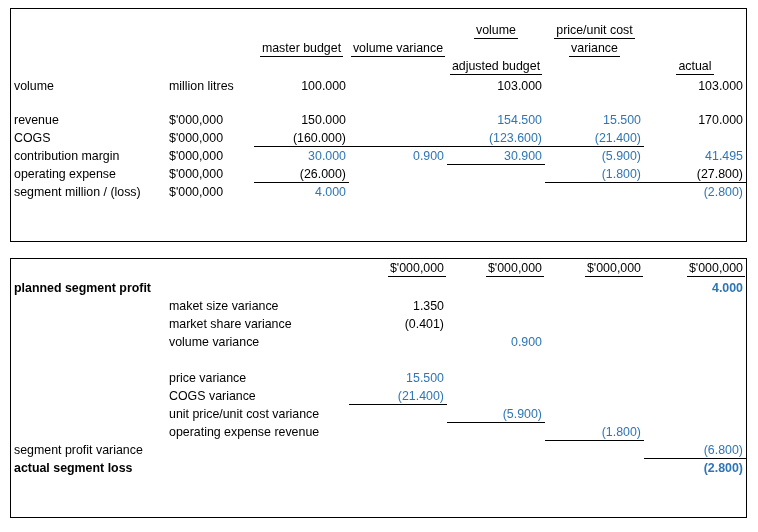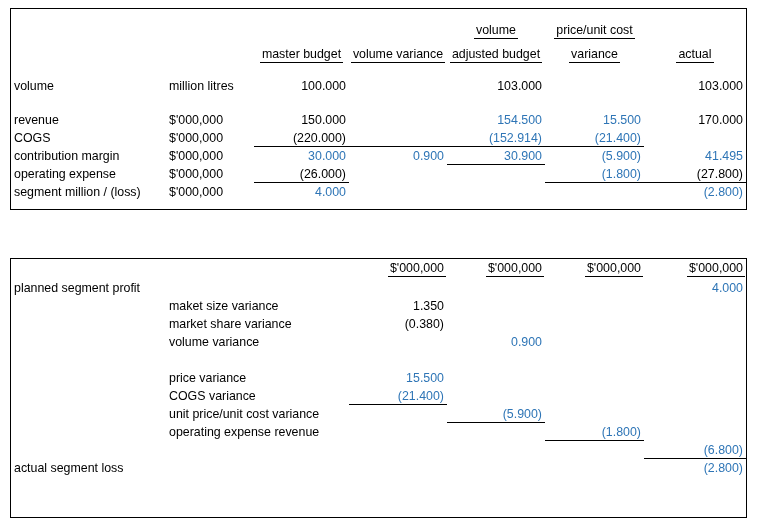--- a/index.html
+++ b/index.html
@@ -3,38 +3,38 @@
 <meta charset="utf-8">
 <style>
   html,body{margin:0;padding:0}
   body{
     width:758px;height:532px;position:relative;background:#fff;
     font-family:"Liberation Sans", sans-serif;
     font-size:12.4px;color:#000;
     -webkit-font-smoothing:antialiased;
   }
   .box{position:absolute;left:10px;width:737px;border:1.5px solid #000;box-sizing:border-box;background:#fff;overflow:hidden}
-  #t1{top:8px;height:202px}
+  #t1{top:8px;height:234px}
   #t2{top:258px;height:260px}
   .row{display:grid;grid-template-columns:156px 87px 95px 98px 98px 99px 1fr;height:18px}
   .h1{height:32px}
   .h2{height:24px}
   .h3{height:20px}
   .sp12{height:12px}
   .sp16{height:16px}
   .cell{display:flex;align-items:center;min-width:0}
   .c1{grid-column:1;padding-left:3px;white-space:nowrap}
   .c2{grid-column:2;padding-left:2px;white-space:nowrap}
   .c3{grid-column:3}.c4{grid-column:4}.c5{grid-column:5}.c6{grid-column:6}.c7{grid-column:7}
   .lab13{grid-column:1/4;padding-left:3px;white-space:nowrap}
   .lab24{grid-column:2/4;padding-left:2px;white-space:nowrap}
   .num{justify-content:flex-end;padding-right:3px;white-space:nowrap}
   .u{border-bottom:1.5px solid #000}
   .blue{color:var(--accent,#2E75B6)}
-  .b{font-weight:400}
+  .b{font-weight:700}
   .hdr{justify-content:center;align-items:flex-end;padding-bottom:2px}
   .hdr-r{justify-content:flex-end;align-items:flex-end;padding-bottom:2px;padding-right:1px}
   .ul{border-bottom:1.5px solid #000;white-space:nowrap;padding:0 2px 1px 2px}
 </style>
 </head>
 <body style="--accent: #2E75B6;">
 
 <div class="box" id="t1">
 
   <div class="row h1">
@@ -46,25 +46,25 @@
     </div>
   </div>
 
   <div class="row h2">
     <div class="cell c3 hdr">
       <span class="ul">master budget</span>
     </div>
     <div class="cell c4 hdr">
       <span class="ul">volume variance</span>
     </div>
+    <div class="cell c6 hdr">
+      <span class="ul">variance</span>
+    </div>
     <div class="cell c5 hdr">
       <span class="ul">adjusted budget</span>
-    </div>
-    <div class="cell c6 hdr">
-      <span class="ul">variance</span>
     </div>
     <div class="cell c7 hdr">
       <span class="ul">actual</span>
     </div>
   </div>
 
   <div class="sp12"></div>
 
   <div class="row">
     <div class="cell c1">volume</div>
@@ -81,23 +81,23 @@
     <div class="cell c2">$'000,000</div>
     <div class="cell c3 num">150.000</div>
     <div class="cell c5 num blue">154.500</div>
     <div class="cell c6 num blue">15.500</div>
     <div class="cell c7 num">170.000</div>
   </div>
 
   <div class="row">
     <div class="cell c1">COGS</div>
     <div class="cell c2">$'000,000</div>
-    <div class="cell c3 num u">(220.000)</div>
+    <div class="cell c3 num u">(160.000)</div>
     <div class="cell c4 u"></div>
-    <div class="cell c5 num blue u">(152.914)</div>
+    <div class="cell c5 num blue u">(123.600)</div>
     <div class="cell c6 num blue u">(21.400)</div>
   </div>
 
   <div class="row">
     <div class="cell c1">contribution margin</div>
     <div class="cell c2">$'000,000</div>
     <div class="cell c3 num blue">30.000</div>
     <div class="cell c4 num blue">0.900</div>
     <div class="cell c5 num blue u">30.900</div>
     <div class="cell c6 num blue">(5.900)</div>
@@ -143,21 +143,21 @@
     <div class="cell c7 num blue b">4.000</div>
   </div>
 
   <div class="row">
     <div class="cell lab24">maket size variance</div>
     <div class="cell c4 num">1.350</div>
   </div>
 
   <div class="row">
     <div class="cell lab24">market share variance</div>
-    <div class="cell c4 num">(0.380)</div>
+    <div class="cell c4 num">(0.401)</div>
   </div>
 
 
   <div class="row">
     <div class="cell lab24">volume variance</div>
     <div class="cell c5 num blue">0.900</div>
   </div>
 
   <div class="row"></div>
 
@@ -176,20 +176,21 @@
     <div class="cell c5 num blue u">(5.900)</div>
   </div>
 
 
   <div class="row">
     <div class="cell lab24">operating expense revenue</div>
     <div class="cell c6 num blue u">(1.800)</div>
   </div>
 
   <div class="row">
+    <div class="cell lab13">segment profit variance</div>
     <div class="cell c7 num blue u">(6.800)</div>
   </div>
 
   <div class="row">
     <div class="cell lab13 b">actual segment loss</div>
     <div class="cell c7 num blue b">(2.800)</div>
   </div>
 
 </div>
 

